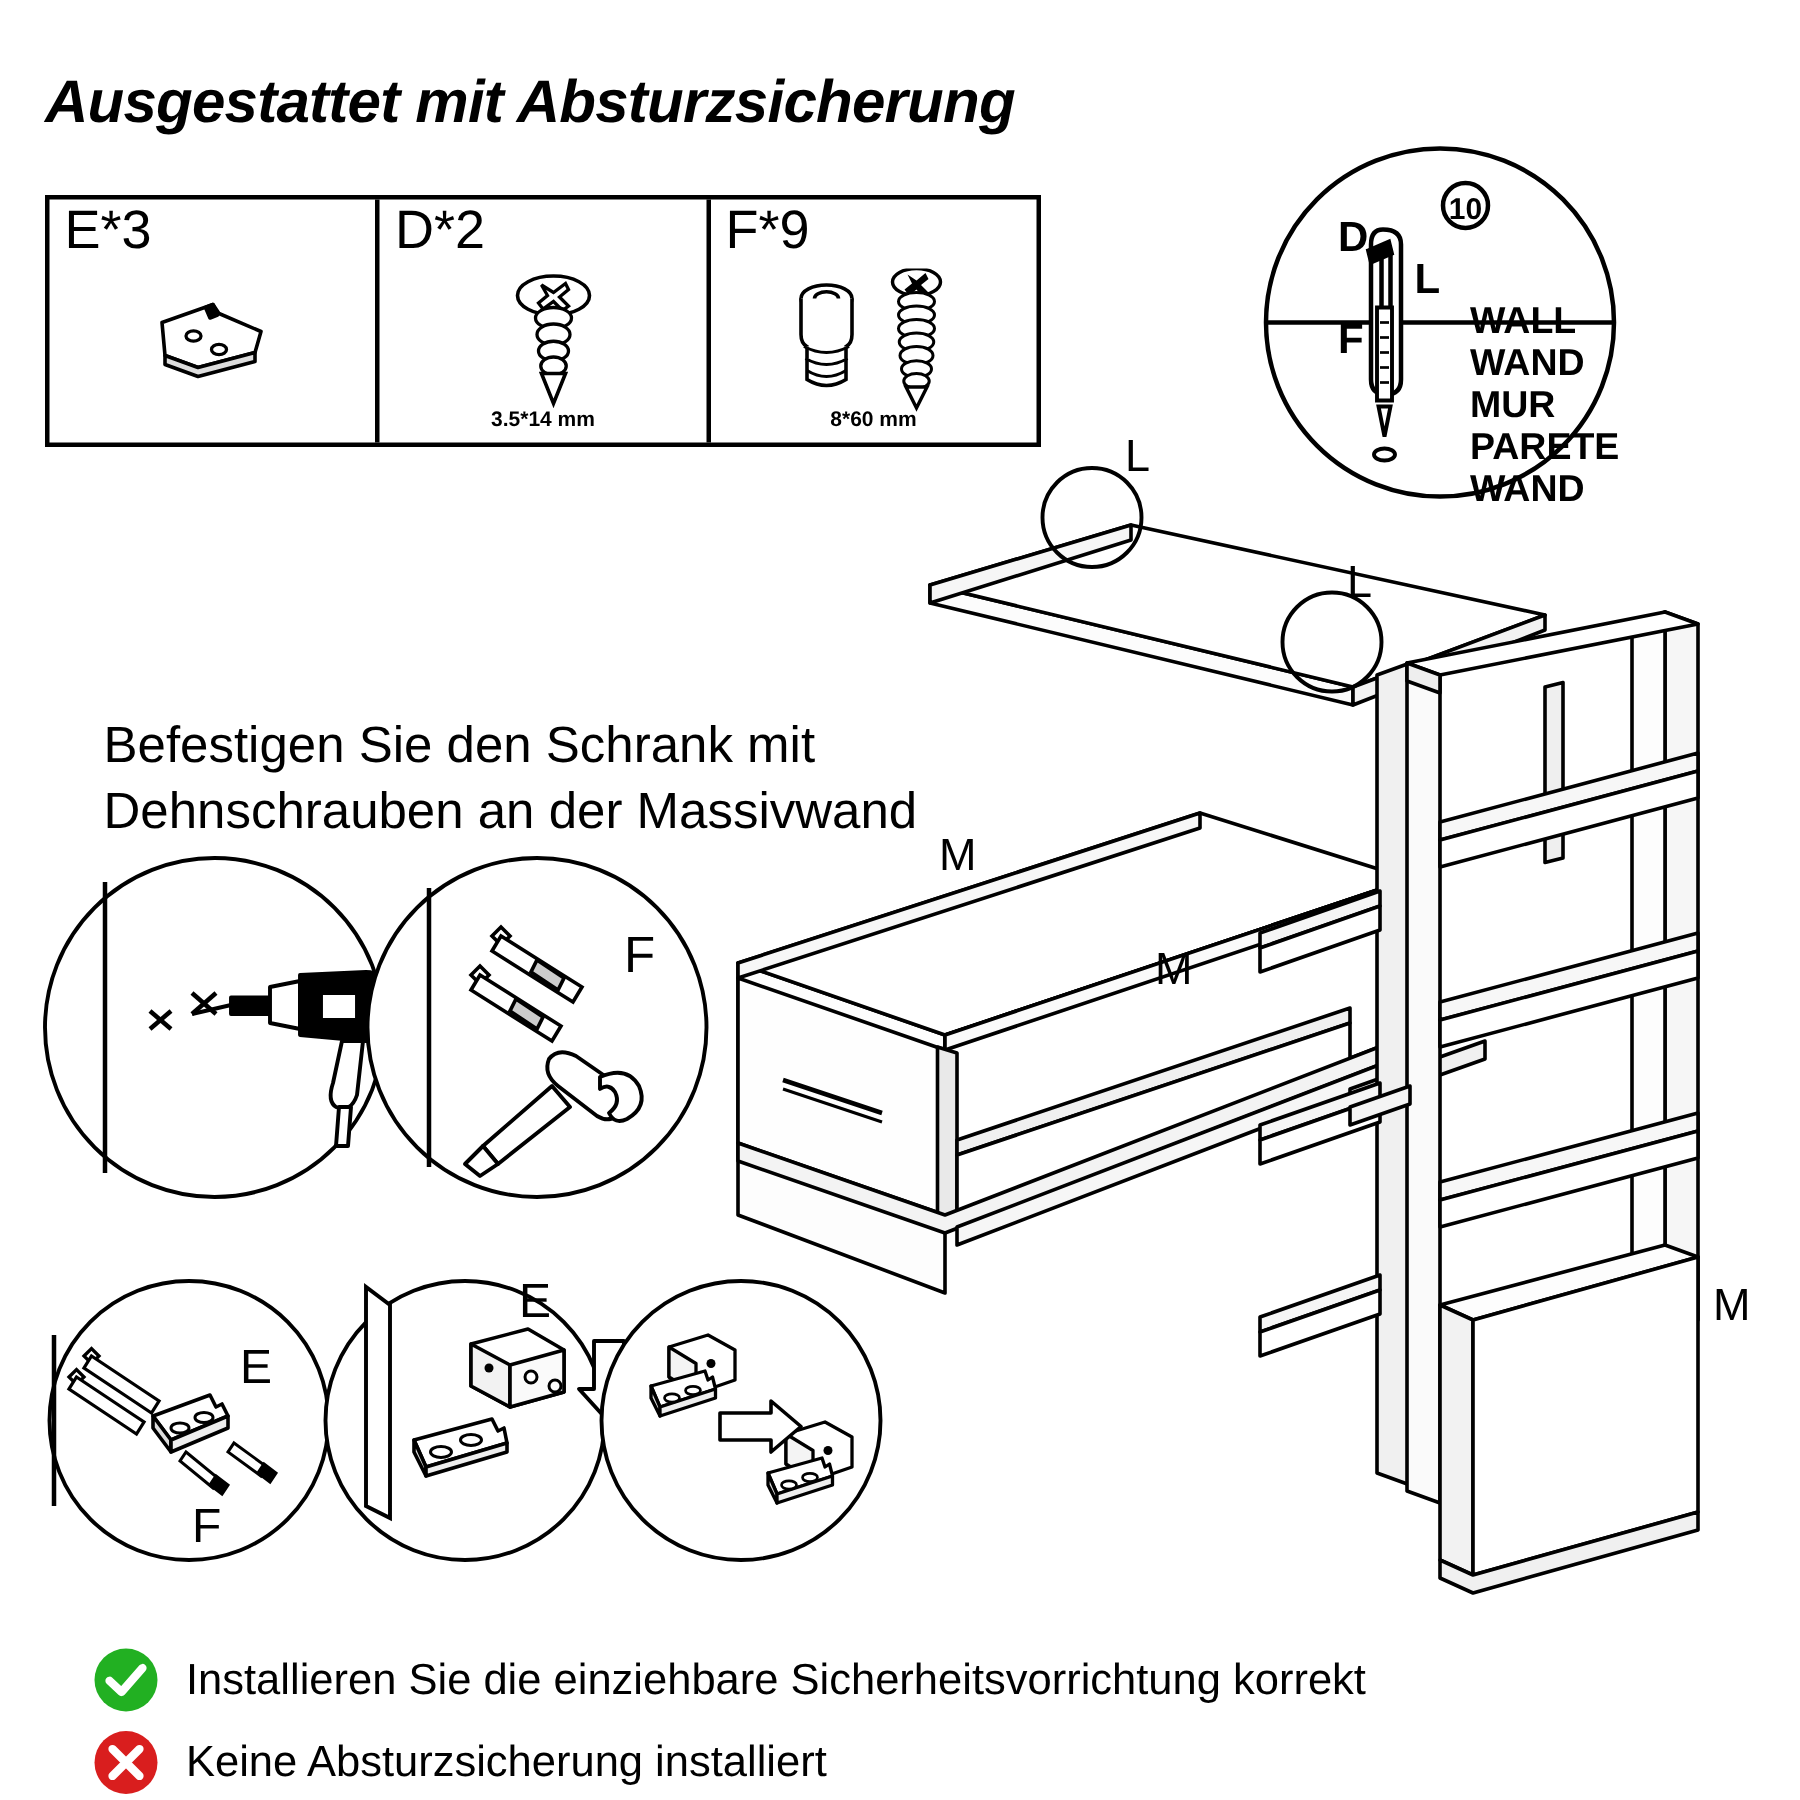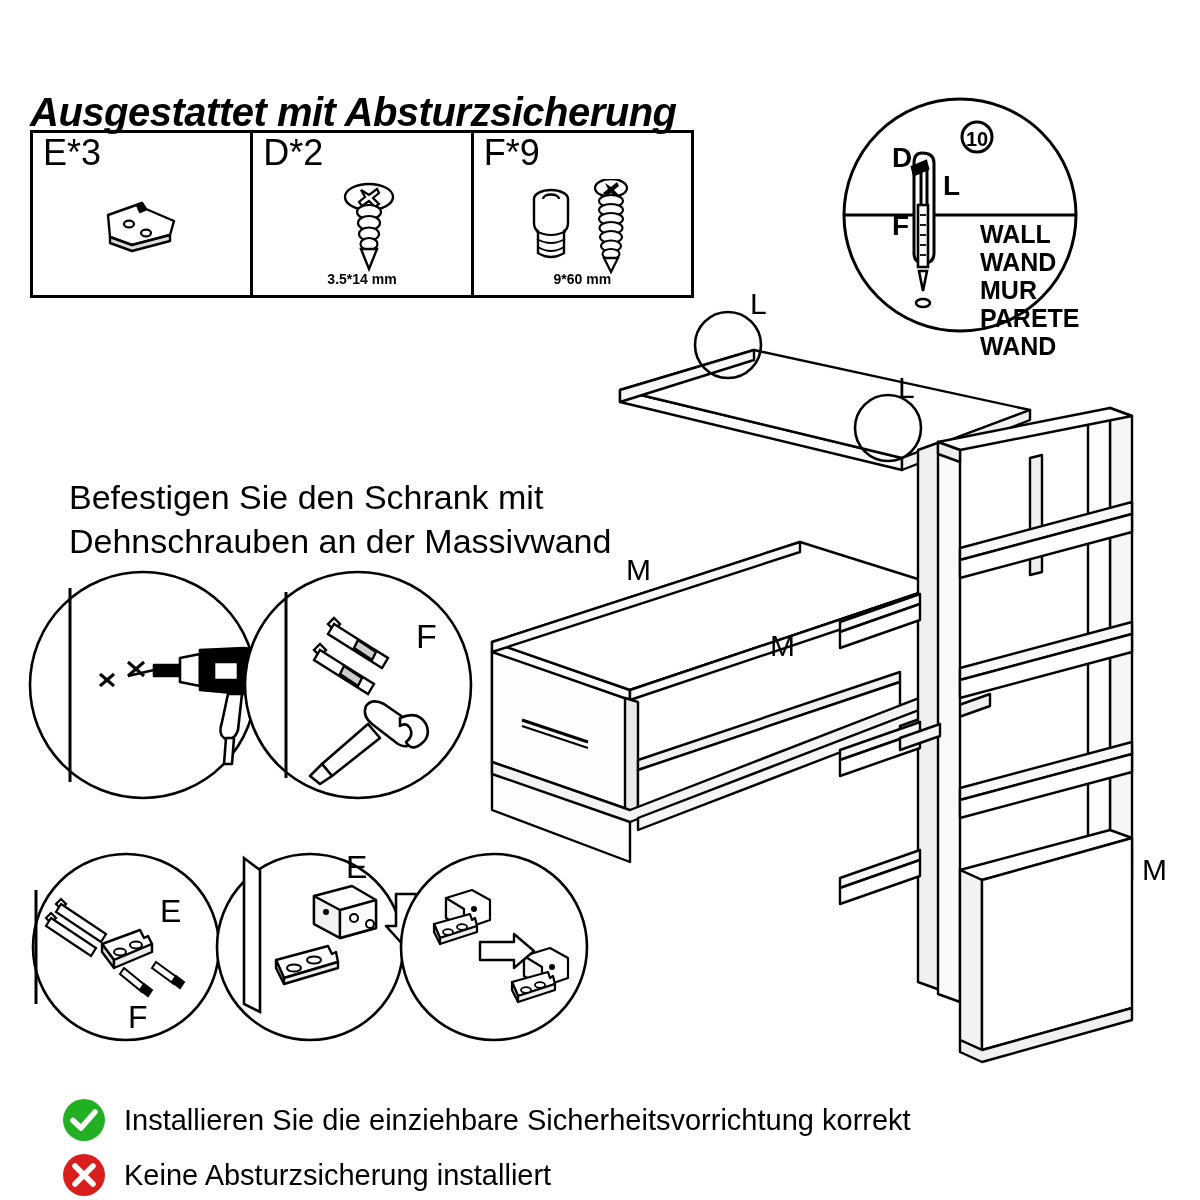--- a/index.html
+++ b/index.html
@@ -2,36 +2,36 @@
 <html><head>
 <meta charset="utf-8">
 <style>
   html,body{margin:0;padding:0;background:#fff;}
   body{width:1200px;height:1200px;position:relative;overflow:hidden;
        font-family:"Liberation Sans","DejaVu Sans",sans-serif;color:#000;}
   .abs{position:absolute;}
 
   
   #title{left:30px;top:46px;font-size:40px;font-weight:bold;font-style:italic;
-         letter-spacing:-0.5px;white-space:nowrap;margin-top:44px;}
+         letter-spacing:-0.5px;white-space:nowrap;}
 
   
   #parts-table{left:30px;top:130px;width:664px;height:168px;
                border:3px solid #000;display:flex;box-sizing:border-box;}
   .part-cell{flex:1;border-right:3px solid #000;position:relative;box-sizing:border-box;}
   .part-cell:last-child{border-right:none;}
   .part-code{position:absolute;left:10px;top:2px;font-size:36px;line-height:1;}
   .part-dim{position:absolute;bottom:8px;left:0;right:0;text-align:center;
             font-size:14px;font-weight:bold;}
   .part-art{position:absolute;left:0;right:0;top:46px;height:96px;}
   .part-art svg{display:block;margin:0 auto;}
 
   
   #wall-detail{left:840px;top:95px;width:250px;height:245px;}
-  #wall-words{left:980px;top:200px;font-size:25px;font-weight:bold;line-height:1.12;margin-top:20px;}
+  #wall-words{left:980px;top:200px;font-size:25px;font-weight:bold;line-height:1.12;}
   #wall-words div{white-space:nowrap;}
 
   
   #instruction{left:44px;top:476px;font-size:34px;line-height:1.28;white-space:nowrap;margin-left:25px;}
 
   
   #circles-top{left:28px;top:570px;width:450px;height:230px;}
   #circles-bot{left:28px;top:852px;width:630px;height:190px;}
 
   
@@ -113,21 +113,21 @@
             <ellipse cx="104" cy="40" rx="12" ry="6"></ellipse>
             <ellipse cx="104" cy="49" rx="11.5" ry="6"></ellipse>
             <ellipse cx="104" cy="58" rx="11" ry="6"></ellipse>
             <ellipse cx="104" cy="67" rx="10" ry="5.5"></ellipse>
             <ellipse cx="104" cy="75" rx="8.5" ry="5"></ellipse>
           </g>
           <path d="M97 79 L111 79 L104 93 Z"></path>
         </g>
       </svg>
     </div>
-    <div class="part-dim">9*60 mm</div>
+    <div class="part-dim">8*60 mm</div>
   </div>
 
 </div>
 
 <div class="abs" id="wall-detail">
   <svg width="250" height="245" viewBox="0 0 250 245">
     <circle cx="120" cy="120" r="116" fill="#fff" stroke="#000" stroke-width="3"></circle>
     <line x1="4" y1="120" x2="236" y2="120" stroke="#000" stroke-width="3"></line>
 
     <circle cx="137" cy="42" r="15" fill="#fff" stroke="#000" stroke-width="3"></circle>

